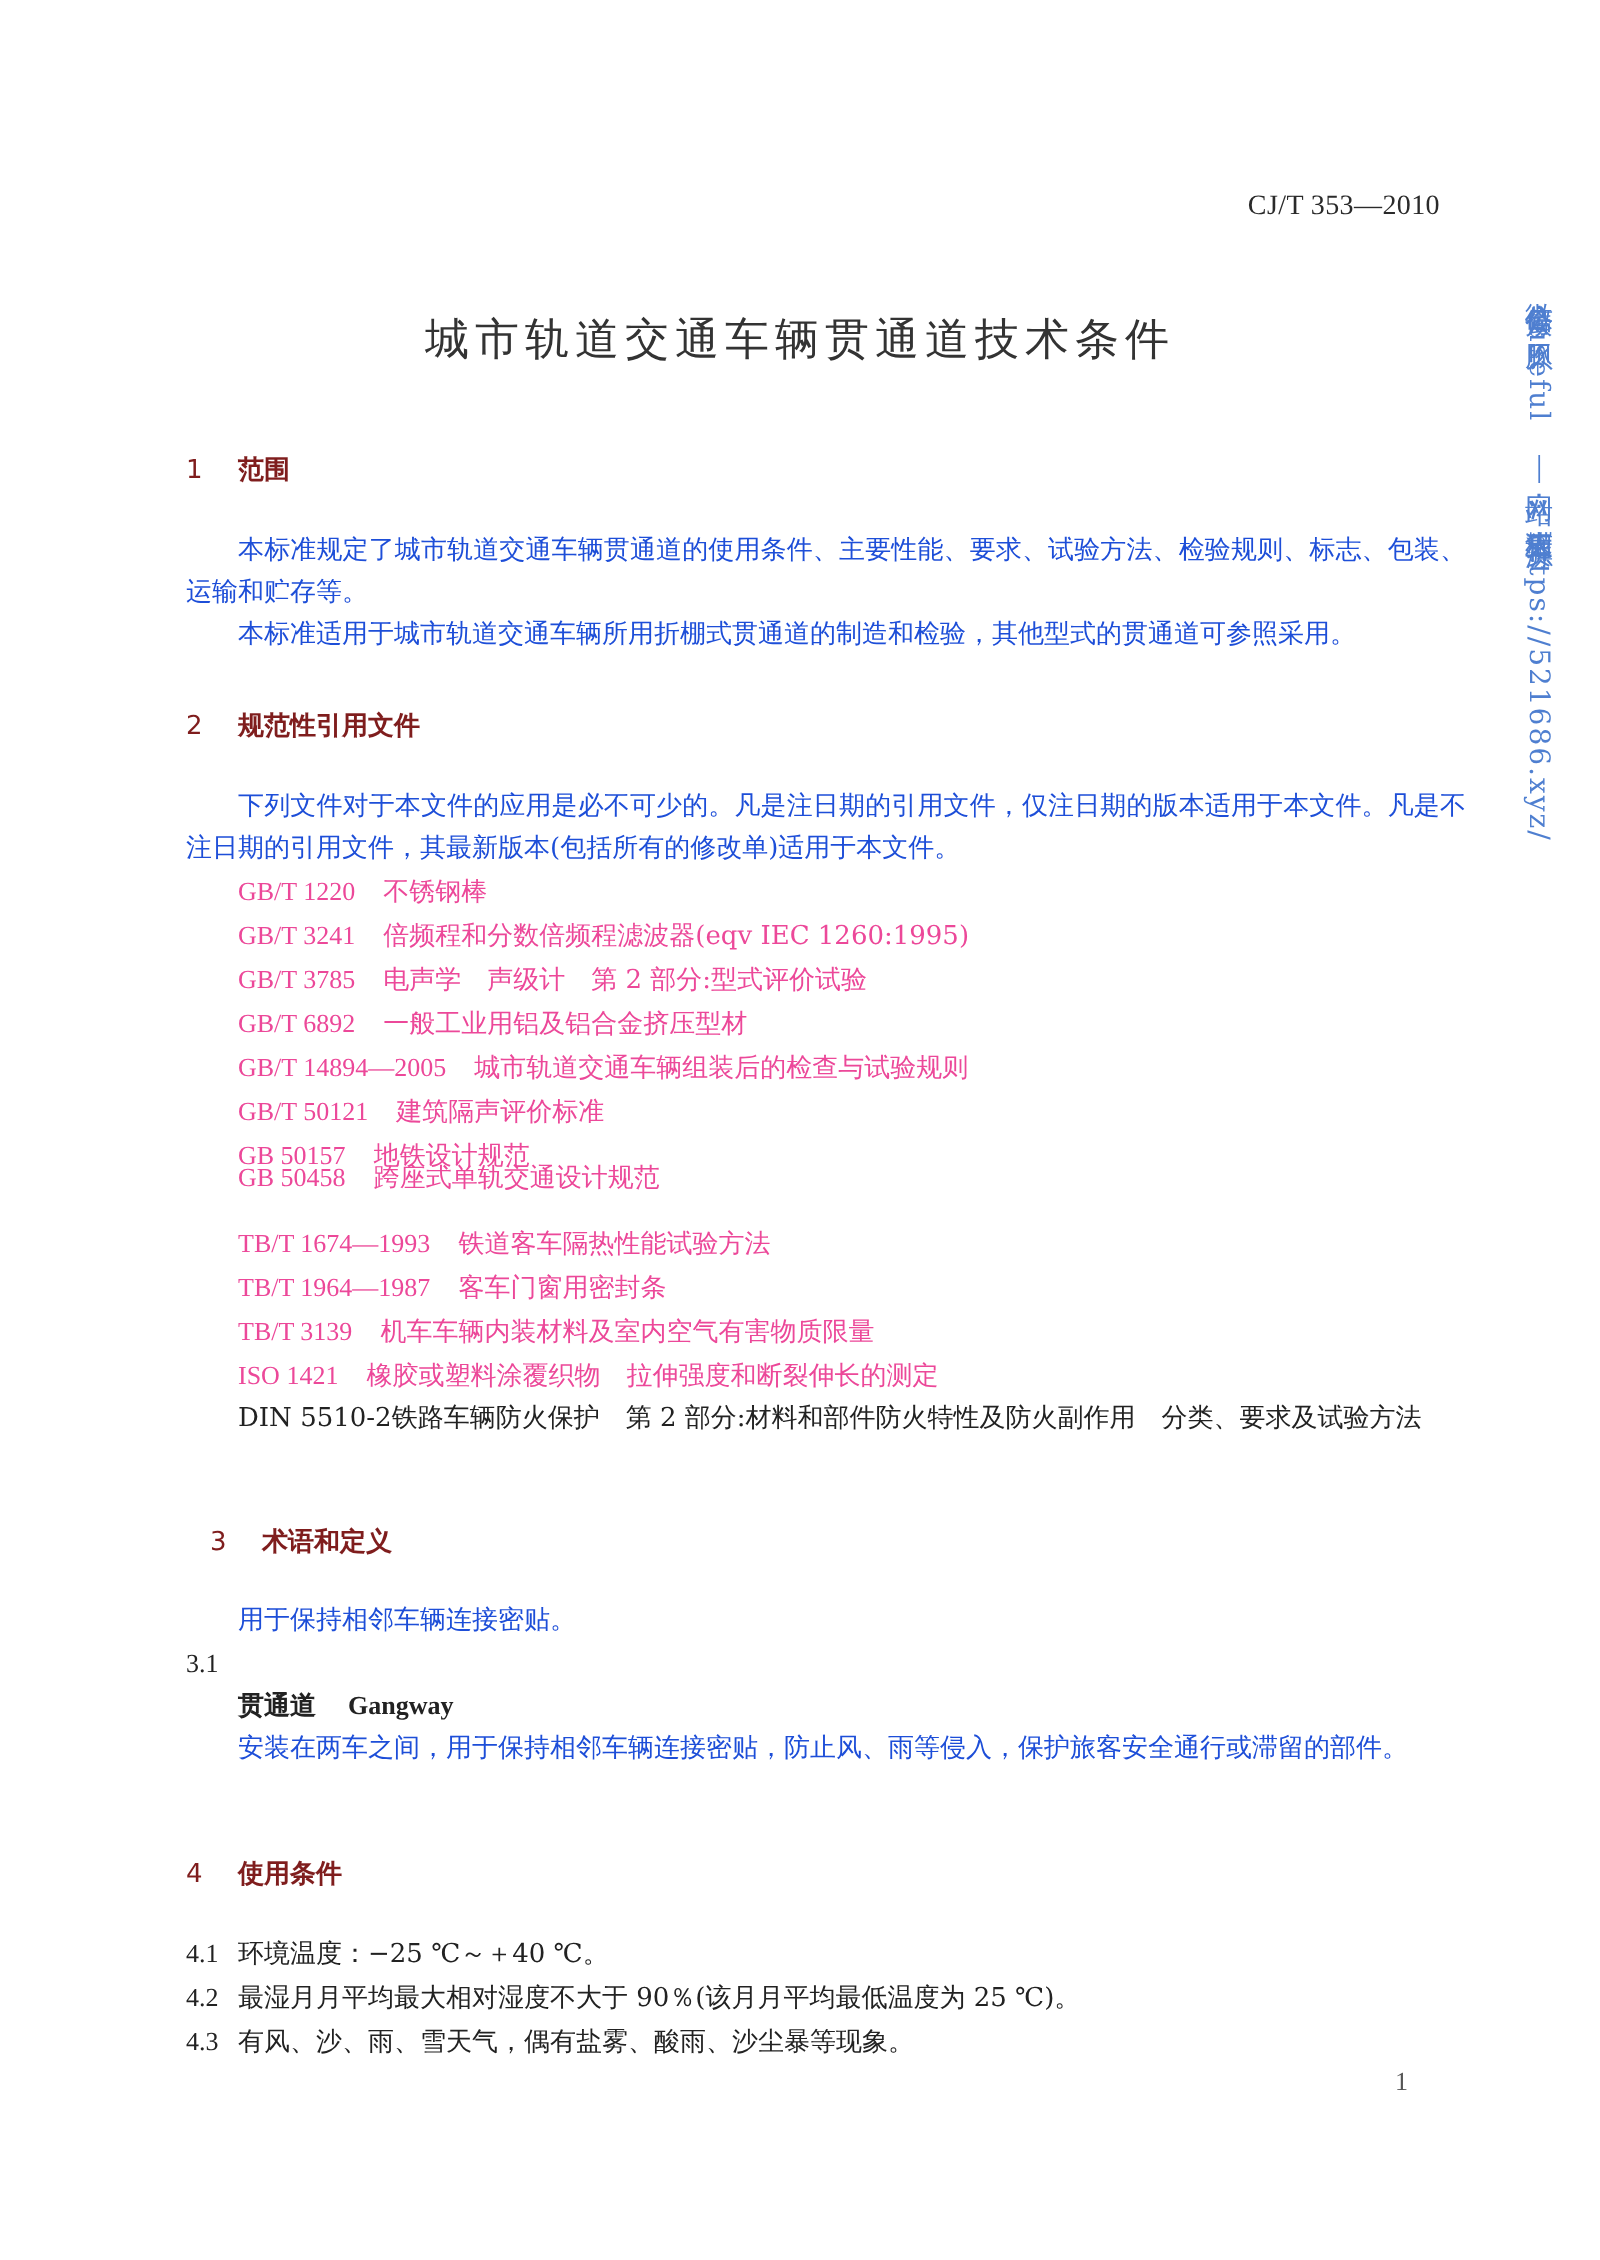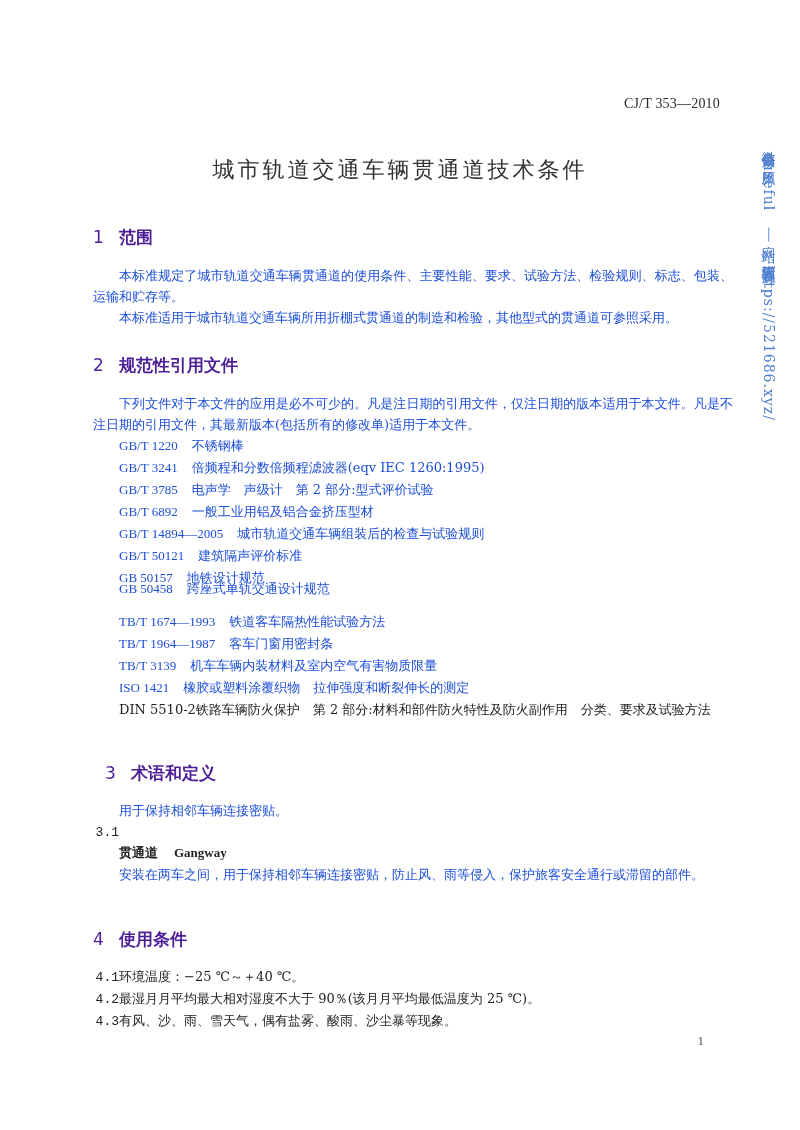--- a/index.html
+++ b/index.html
@@ -1,29 +1,29 @@
 <!DOCTYPE html>
 <html><head>
 <meta charset="utf-8">
 <style>
   * { margin: 0; padding: 0; box-sizing: border-box; }
   html, body { width: 800px; height: 1130px; background: #ffffff; overflow: hidden; }
   body { position: relative; font-family: "DejaVu Serif", "Liberation Serif", serif; color: #222222; }
   .abs { position: absolute; }
   .std-code { right: 80px; top: 96px; font-size: 14px; font-family: "Liberation Serif", "DejaVu Serif", serif; color: #2a2a2a; letter-spacing: 0.2px; }
   .doc-title { left: 0; width: 800px; top: 155px; text-align: center; font-family: "DejaVu Sans", "Liberation Sans", sans-serif; font-size: 22px; letter-spacing: 3px; color: #333333; }
-  .h1 { left: 93px; font-family: "DejaVu Sans", "Liberation Sans", sans-serif; font-size: 17px; font-weight: bold; color: #4c1d95; }
+  .h1 { left: 93px; font-family: "DejaVu Sans", "Liberation Sans", sans-serif; font-size: 13px; font-weight: bold; color: #7f1d1d; }
   .h1 .num { display: inline-block; width: 26px; font-weight: normal; }
   .para { left: 93px; width: 640px; font-size: 13px; line-height: 21px; text-indent: 26px; color: #1d4ed8; text-align: justify; }
-  .ref { left: 119px; font-size: 13px; line-height: 21px; color: #1d4ed8; white-space: nowrap; }
+  .ref { left: 119px; font-size: 13px; line-height: 21px; color: #ec4899; white-space: nowrap; }
   .ref .code { font-family: "Liberation Serif", "DejaVu Serif", serif; }
   .ref .gap { display: inline-block; width: 14px; }
   .ref-wrap { left: 93px; width: 640px; font-size: 13px; line-height: 21px; text-indent: 26px; }
   .cl { left: 93px; font-size: 13px; line-height: 21px; white-space: nowrap; }
-  .cl .num { display: inline-block; width: 26px; font-family: Liberation Mono, monospace; text-align: right; }
+  .cl .num { display: inline-block; width: 26px; font-family: Liberation Serif, serif; }
   .term { left: 119px; font-size: 13px; font-weight: bold; font-family: "DejaVu Sans", sans-serif; }
   .term .en { font-family: "Liberation Serif", serif; margin-left: 16px; }
   .page-num { right: 96px; top: 1033px; font-size: 13px; color: #555; font-family: "Liberation Serif", serif; }
   .watermark { left: 760px; top: 140px; writing-mode: vertical-rl; font-size: 14px; color: #4f7fd0; letter-spacing: 1px; font-family: "DejaVu Serif", serif; white-space: nowrap; }
 </style>
 </head>
 <body>
 
 <div class="abs std-code">CJ/T 353—2010</div>
 

